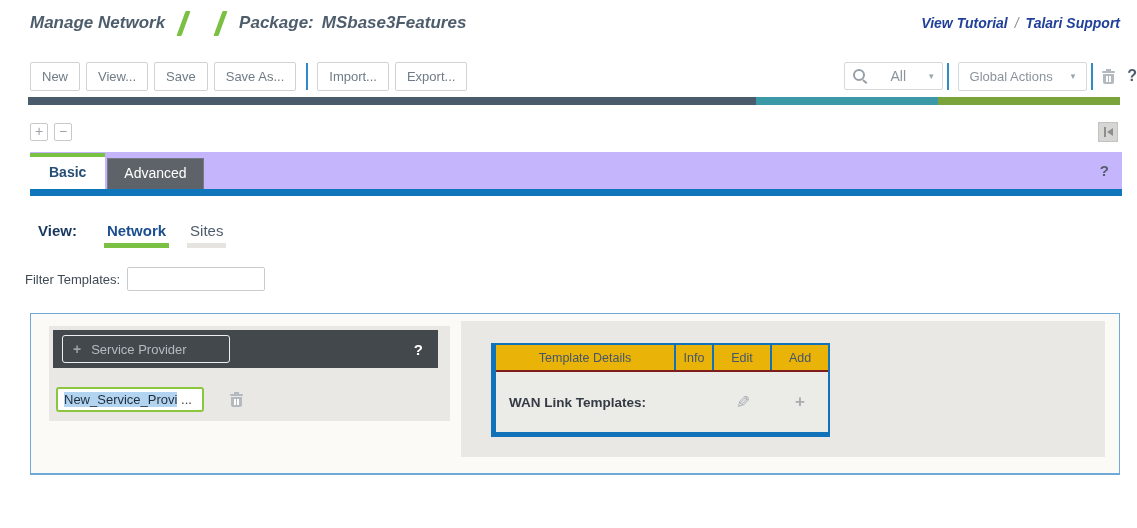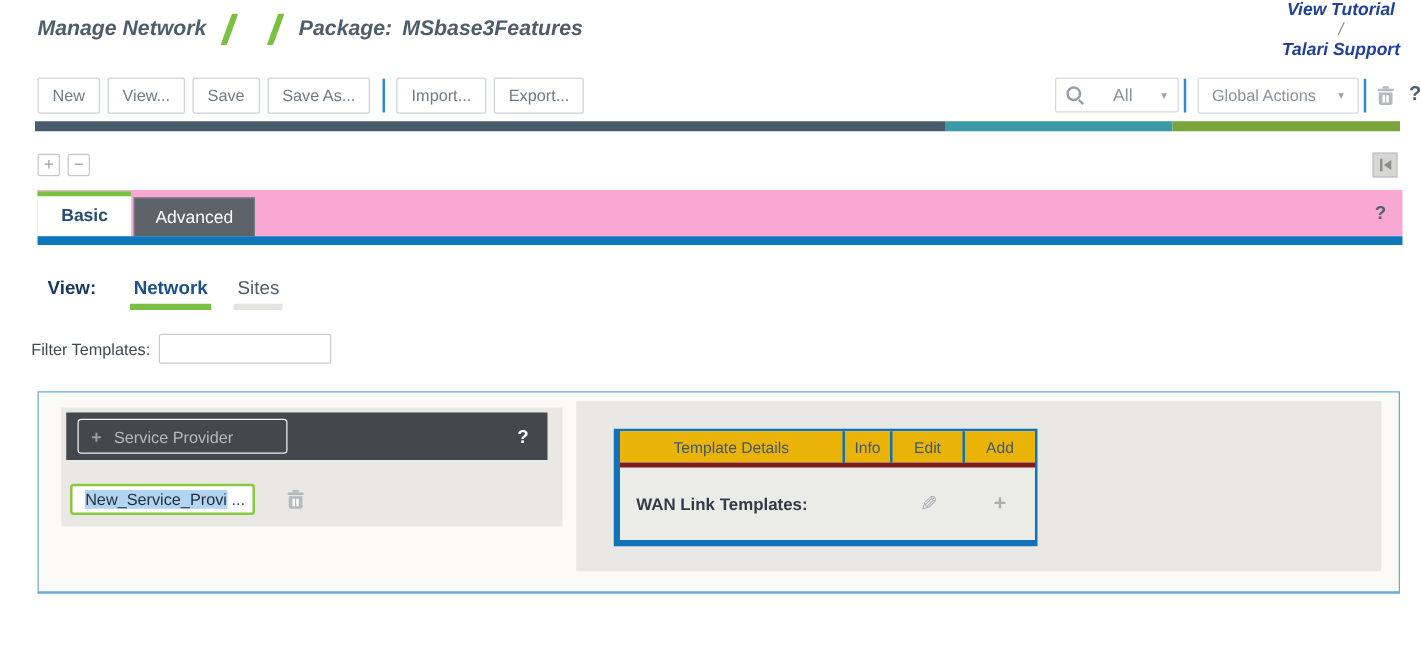--- a/index.html
+++ b/index.html
@@ -7,21 +7,21 @@
   body { font-family:"Liberation Sans", sans-serif; }
   .screen { position:relative; width:1137px; height:528px; background:#fff; overflow:hidden; }
 
   
   .page-header { position:absolute; top:9px; left:30px; right:17px; height:28px;
                  display:flex; justify-content:space-between; align-items:center;font-style:italic; }
   .breadcrumb { display:flex; align-items:center; font-size:17px; font-weight:700; color:#4e5d6c; }
   .gslash { display:inline-block; width:5px; height:25px; background:#7ac143;
             transform:skewX(-20deg); border-radius:1px; margin:0 16px; }
   .pkg { display:flex; gap:8px; }
-  .header-links { font-size:14px; font-weight:700; color:#21409a; display:flex; align-items:center;flex-direction:column; }
+  .header-links { font-size:14px; font-weight:700; color:#21409a; display:flex; align-items:flex-start; }
   .header-links .sep { color:#8a9199; font-weight:400; padding:0 7px; }
   .hlink { color:#21409a; cursor:pointer; }
 
   
   .toolbar { position:absolute; top:61px; left:30px; right:0; height:30px;
              display:flex; align-items:center; }
   .tb-btn { background:#fff; border:1px solid #d0d3d6; border-radius:2px; color:#6f7b86;
             font-size:13px; padding:6px 11px; margin-right:6px; font-family:inherit; cursor:pointer; }
   .tb-divider { width:2px; height:27px; background:#2e8bc5; margin:0 9px 0 4px; }
   .tb-spacer { flex:1; }
@@ -55,21 +55,21 @@
                   display:flex; align-items:center; }
   .sq-btn { width:18px; height:18px; border:1px solid #c8c8c6; background:#fff; color:#9da3a8;
             font-size:14px; line-height:15px; text-align:center; border-radius:2px; margin-right:6px; cursor:pointer; }
   .collapse-btn { margin-left:auto; width:20px; height:20px; background:#d6d6d4; border:1px solid #c2c2c0;
                   display:flex; align-items:center; justify-content:center; cursor:pointer; }
   .cbar { width:2px; height:10px; background:#8e8e8c; margin-right:1px; }
   .ctri { width:0; height:0; border-top:4px solid transparent; border-bottom:4px solid transparent;
           border-right:6px solid #8e8e8c; }
 
   
-  .tabbar { position:absolute; top:152px; left:30px; width:1092px; height:37px; background:#f9a8d4;
+  .tabbar { position:absolute; top:152px; left:30px; width:1092px; height:37px; background:#c4b5fd;
             display:flex; align-items:flex-end; }
   .tab-basic { background:#fff; border-top:4px solid #7ac143; color:#254e77; font-weight:700;
                font-size:14px; padding:7px 19px 9px 19px; cursor:pointer; }
   .tab-advanced { background:#5d6369; border:1px solid #747a80; border-bottom:none; color:#fff;
                   font-size:14px; padding:6px 16px 8px 16px; margin-left:2px; cursor:pointer; }
   .tab-help { margin-left:auto; margin-right:13px; align-self:center; color:#555e66;
               font-weight:700; font-size:15px; cursor:pointer; }
   .bluebar { position:absolute; top:189px; left:30px; width:1092px; height:7px; background:#0f76bc; }
 
   
@@ -93,36 +93,36 @@
   .workspace { position:absolute; top:313px; left:30px; width:1090px; height:162px;
                border:1px solid #6ea9d8; border-bottom-width:2px; background:#fbfaf7; }
   .sp-panel { position:absolute; left:18px; top:12px; width:401px; height:95px; background:#e9e8e4; }
   .sp-header { position:absolute; left:4px; top:4px; width:385px; height:38px; background:#43484d;
                display:flex; align-items:center; padding:0 15px 0 9px; }
   .sp-add-btn { display:flex; align-items:center; gap:10px; border:1px solid #edeff0; border-radius:3px;
                 background:transparent; color:#b4bac0; font-size:13px; padding:5px 42px 5px 10px;
                 font-family:inherit; cursor:pointer; }
   .sp-add-plus { color:#9aa1a7; font-size:14px; font-weight:700; }
   .sp-help { margin-left:auto; color:#fff; font-weight:700; font-size:15px; cursor:pointer; }
-  .sp-name-row { position:absolute; left:7px; top:61px; display:flex; align-items:center; gap:26px;text-align:right; }
+  .sp-name-row { position:absolute; left:7px; top:61px; display:flex; align-items:center; gap:26px; }
   .sp-name-input { border:2px solid #8cc63e; border-radius:3px; background:#fff; padding:3px 6px;
                    font-size:13px; color:#3c3c3c; white-space:nowrap; width:148px; overflow:hidden; cursor:text; }
   .sel { background:#b3d4f1; color:#1f2d3a; }
 
   .tmpl-panel { position:absolute; left:430px; top:7px; width:644px; height:136px; background:#e9e8e4; }
   .tmpl-table { position:absolute; left:30px; top:22px; width:339px;
                 border-left:5px solid #1172ba; border-right:2px solid #1172ba;
                 border-top:2px solid #1172ba; border-bottom:5px solid #1172ba; }
   .t-row { display:flex; }
   .t-head { background:#eab308; }
   .t-cell { font-size:12.5px; color:#44576a; text-align:center; padding:6px 0 5px 0; }
   .t-head .t-cell { border-right:2px solid #1172ba; }
   .t-head .t-cell:last-child { border-right:none; }
   .w-td { width:180px; } .w-info { width:38px; } .w-edit { width:58px; } .w-add { width:56px; }
-  .t-body { border-top:4px solid #7f1d1d; background:#ebebe8; height:62px; align-items:center; }
+  .t-body { border-top:2px solid #7f1d1d; background:#ebebe8; height:62px; align-items:center; }
   .t-body .t-cell { padding:0; }
   .row-label { text-align:left !important; padding-left:13px !important; font-weight:700;
                font-size:13.5px; color:#343b44; }
   .pencil { font-size:17px; color:#a8adb2; cursor:pointer; display:inline-block; transform:scaleX(-1); }
   .plus-ic { font-size:17px; font-weight:700; color:#a8adb2; cursor:pointer; }
 </style>
 </head>
 <body>
 
 <div class="screen">

